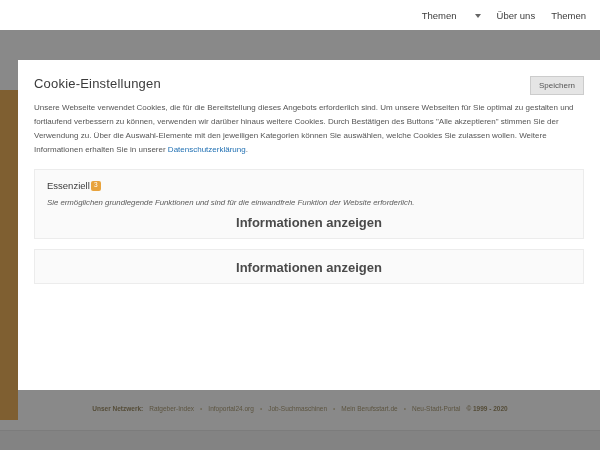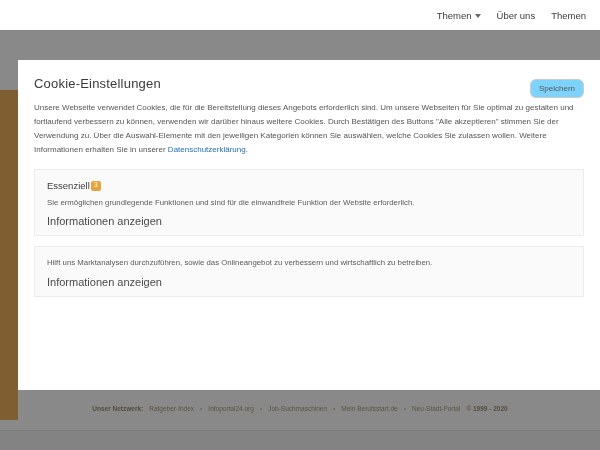--- a/index.html
+++ b/index.html
@@ -26,21 +26,21 @@
     align-items: center;
     justify-content: flex-end;
     padding-right: 14px;
     gap: 16px;
     font-size: 9.5px;
     color: #444;
   }
   .topnav .navitem {
     display: flex;
     align-items: center;
-    gap: 3px;
+    gap: 18px;
     color: #3c3c3c;
     white-space: nowrap;
   }
   .caret {
     display: inline-block;
     width: 0; height: 0;
     border-left: 3px solid transparent;
     border-right: 3px solid transparent;
     border-top: 4px solid #666;
     margin-top: 1px;
@@ -107,37 +107,37 @@
     position: absolute;
     left: 18px;
     top: 60px;
     width: 582px;
     min-height: 330px;
     background: #ffffff;
     padding: 16px 16px 10px 16px;
   }
   .cookie-head {
     display: flex;
-    align-items: center;
+    align-items: flex-start;
     justify-content: space-between;
   }
   .cookie-title {
     font-size: 13px;
     color: #3b3b3b;
     font-weight: normal;
     margin: 0 0 10px 0;
     letter-spacing: .2px;
   }
   .save-btn {
     border: 1px solid #cccccc;
-    background: #7dd3fc;
+    background: #e5e5e5;
     color: #555;
     font-size: 8px;
     padding: 4px 8px;
-    border-radius: 6px;
+    border-radius: 0;
     cursor: pointer;
     font-family: "Liberation Sans", sans-serif;
     white-space: nowrap;
   }
   .cookie-intro {
     font-size: 8px;
     line-height: 1.75;
     color: #555555;
     margin: 0 0 12px 0;
     max-width: 570px;
@@ -174,25 +174,28 @@
     background: #e8a33d;
     color: #ffffff;
     font-size: 6.5px;
     line-height: 1;
   }
   .cat-desc {
     font-size: 7.8px;
     color: #5a5a5a;
     line-height: 1.6;
     margin: 0 0 6px 0;
+    font-style: italic;
   }
   .cat-more {
-    font-size: 11px;
+    text-align: center;
+    font-size: 13px;
     color: #4a4a4a;
     cursor: pointer;
+    font-weight: bold;
   }
 </style>
 </head>
 <body>
 
 <div class="page">
 
   <div class="topnav">
     <div class="navitem">
       <span>Themen</span>
@@ -246,18 +249,17 @@
     <div class="cat-box">
       <div class="cat-head">
         <span class="cat-name">Essenziell</span>
         <span class="cat-badge">3</span>
       </div>
       <p class="cat-desc">Sie ermöglichen grundlegende Funktionen und sind für die einwandfreie Funktion der Website erforderlich.</p>
       <div class="cat-more">Informationen anzeigen</div>
     </div>
 
     <div class="cat-box">
-      <p class="cat-desc">Hilft uns Marktanalysen durchzuführen, sowie das Onlineangebot zu verbessern und wirtschaftlich zu betreiben.</p>
       <div class="cat-more">Informationen anzeigen</div>
     </div>
   </div>
 
 </div>
 
 </body></html>

